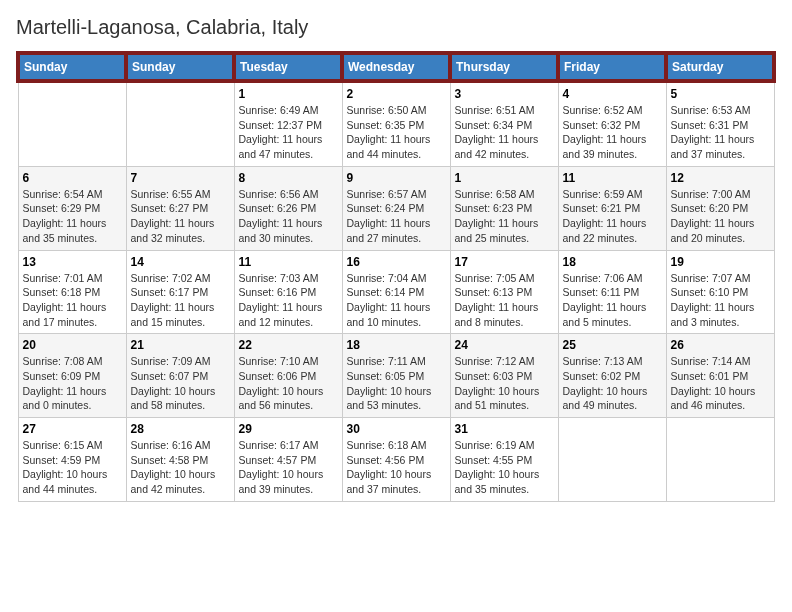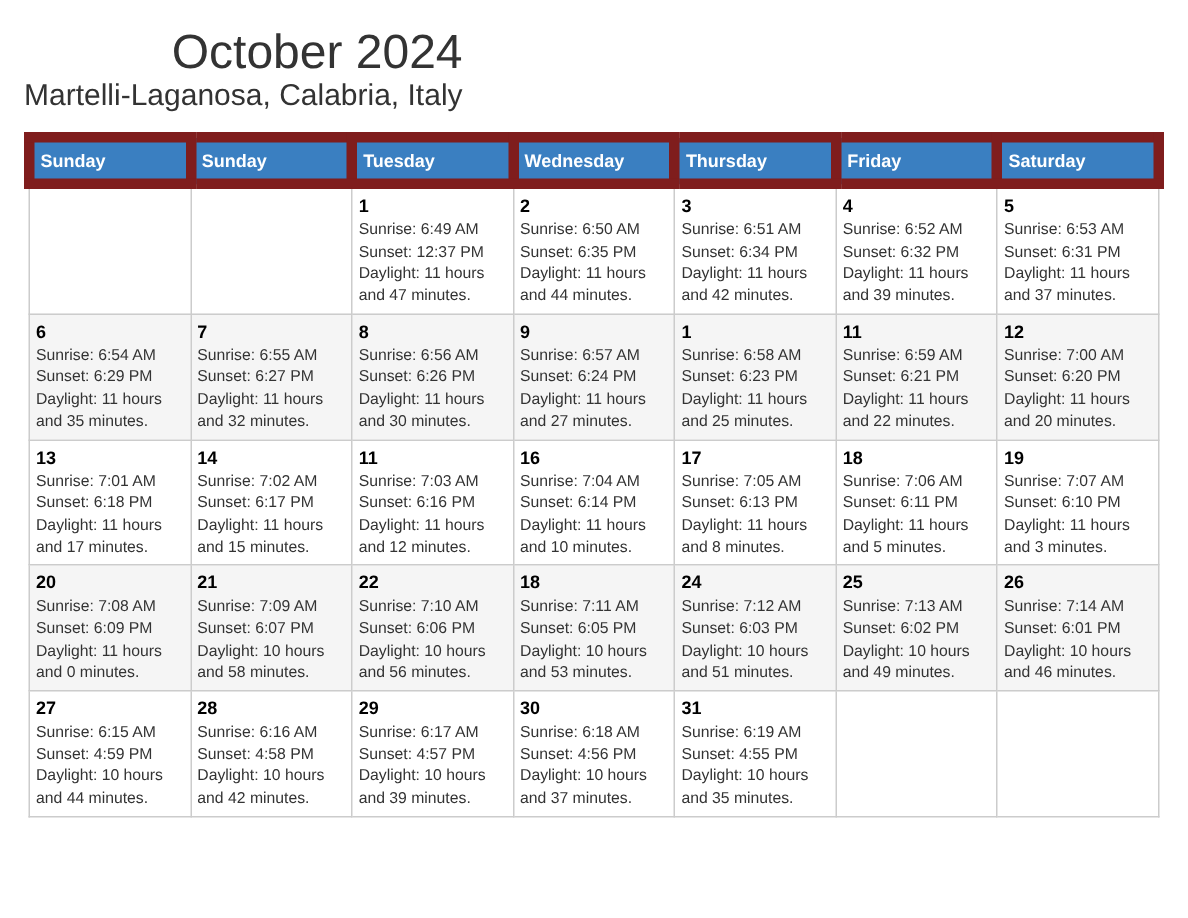--- a/index.html
+++ b/index.html
@@ -49,21 +49,21 @@
       border-collapse: collapse;
       font-size: 11px;
     }
     thead tr th {
       background: #3a7fc1;
       color: #fff;
       padding: 5px 4px;
       text-align: left;
       font-size: 12px;
       font-weight: bold;
-      border: 7px solid #7f1d1d;
+      border: 4px solid #7f1d1d;
     }
     tbody tr td {
       border: 1px solid #ccc;
       vertical-align: top;
       padding: 4px;
       width: 14.28%;
       min-height: 80px;
       background: #fff;
     }
     tbody tr:nth-child(even) td {
@@ -82,21 +82,20 @@
     }
     .empty-cell {
       background: #fff !important;
     }
   </style>
 </head>
 <body>
 
 <div class="header">
   <div class="title-block">
-    <div class="month-title">October 2024</div>
     <div class="subtitle">Martelli-Laganosa, Calabria, Italy</div>
   </div>
 </div>
 
 <table>
   <thead>
     <tr>
     <th>Sunday</th>
         <th>Sunday</th>
         <th>Tuesday</th>

